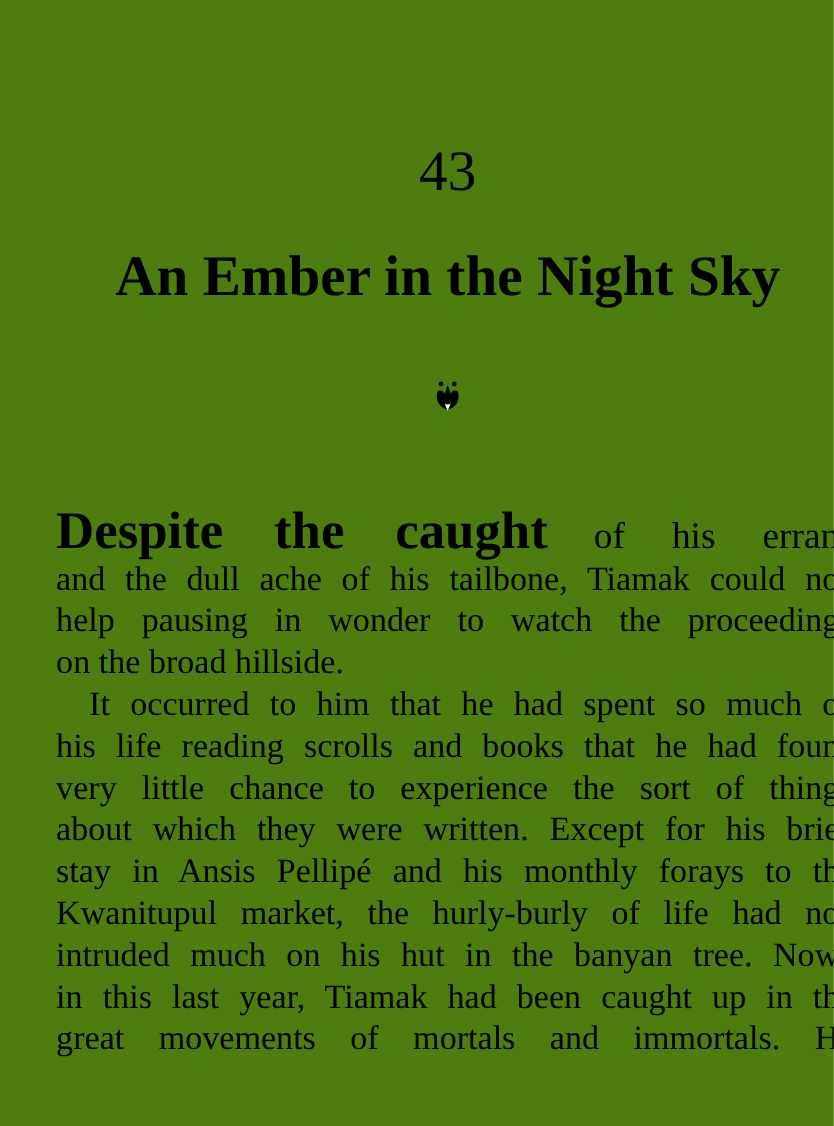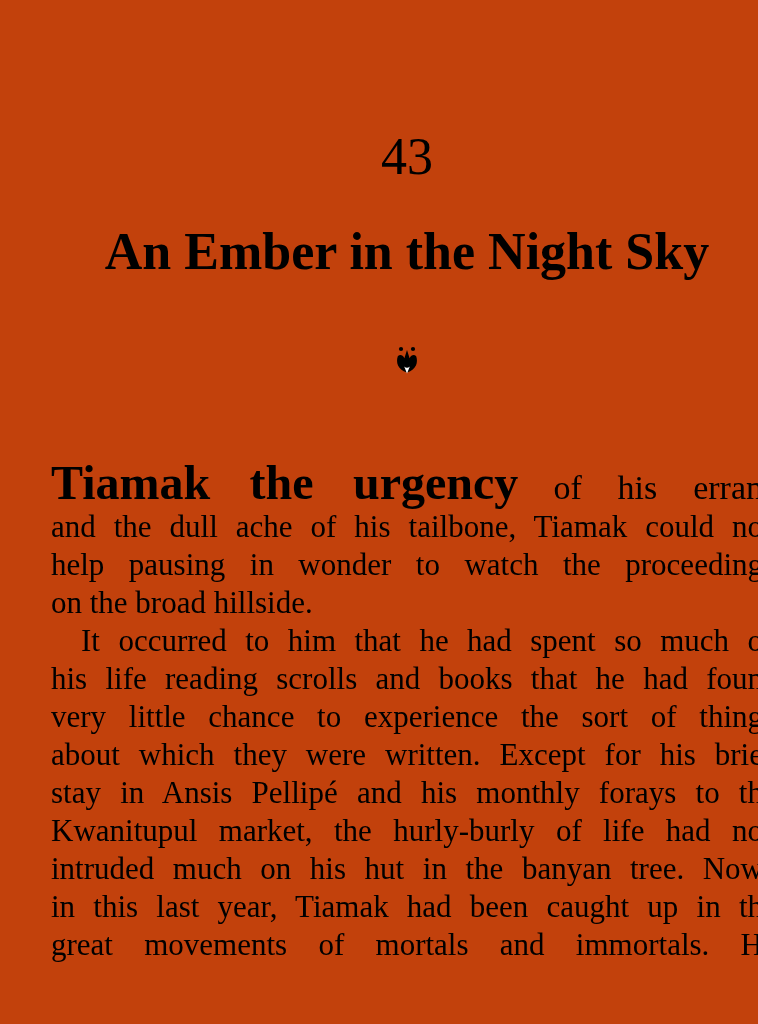--- a/index.html
+++ b/index.html
@@ -9,21 +9,21 @@
   }
   body {
     width: 758px;
     height: 1024px;
     overflow: hidden;
   }
   .page {
     position: relative;
     width: 758px;
     height: 1024px;
-    background: #c2410c;
+    background: #4d7c0f;
     color: #000000;
     font-family: "Liberation Serif", "DejaVu Serif", serif;
     overflow: hidden;
   }
   .chapnum {
     position: absolute;
     top: 131px;
     left: 51px;
     width: 712px;
     text-align: center;
@@ -107,21 +107,21 @@
           C4.4 25.4 2.8 18.0 4.8 12.2
           C6.8 10.2 9.8 10.8 11.4 14.2
           Z"></path>
         <path fill="#fff" d="M14 29.4 L11.2 22.6 C13 24.2 15 24.2 16.8 22.6 Z"></path>
       </svg>
     </span>
   </div>
 
   <div class="bodytext">
 
-    <div class="line"><span class="lead">Tiamak the urgency</span> <span class="leadrest">of his erran</span></div>
+    <div class="line"><span class="lead">Despite the caught</span> <span class="leadrest">of his erran</span></div>
 
     <div class="line">and the dull ache of his tailbone, Tiamak could no</div>
     <div class="line">help pausing in wonder to watch the proceeding</div>
     <div class="line endline">on the broad hillside.</div>
 
     <div class="line indent">It occurred to him that he had spent so much o</div>
     <div class="line">his life reading scrolls and books that he had foun</div>
     <div class="line">very little chance to experience the sort of thing</div>
     <div class="line">about which they were written. Except for his brie</div>
     <div class="line">stay in Ansis Pellipé and his monthly forays to th</div>

